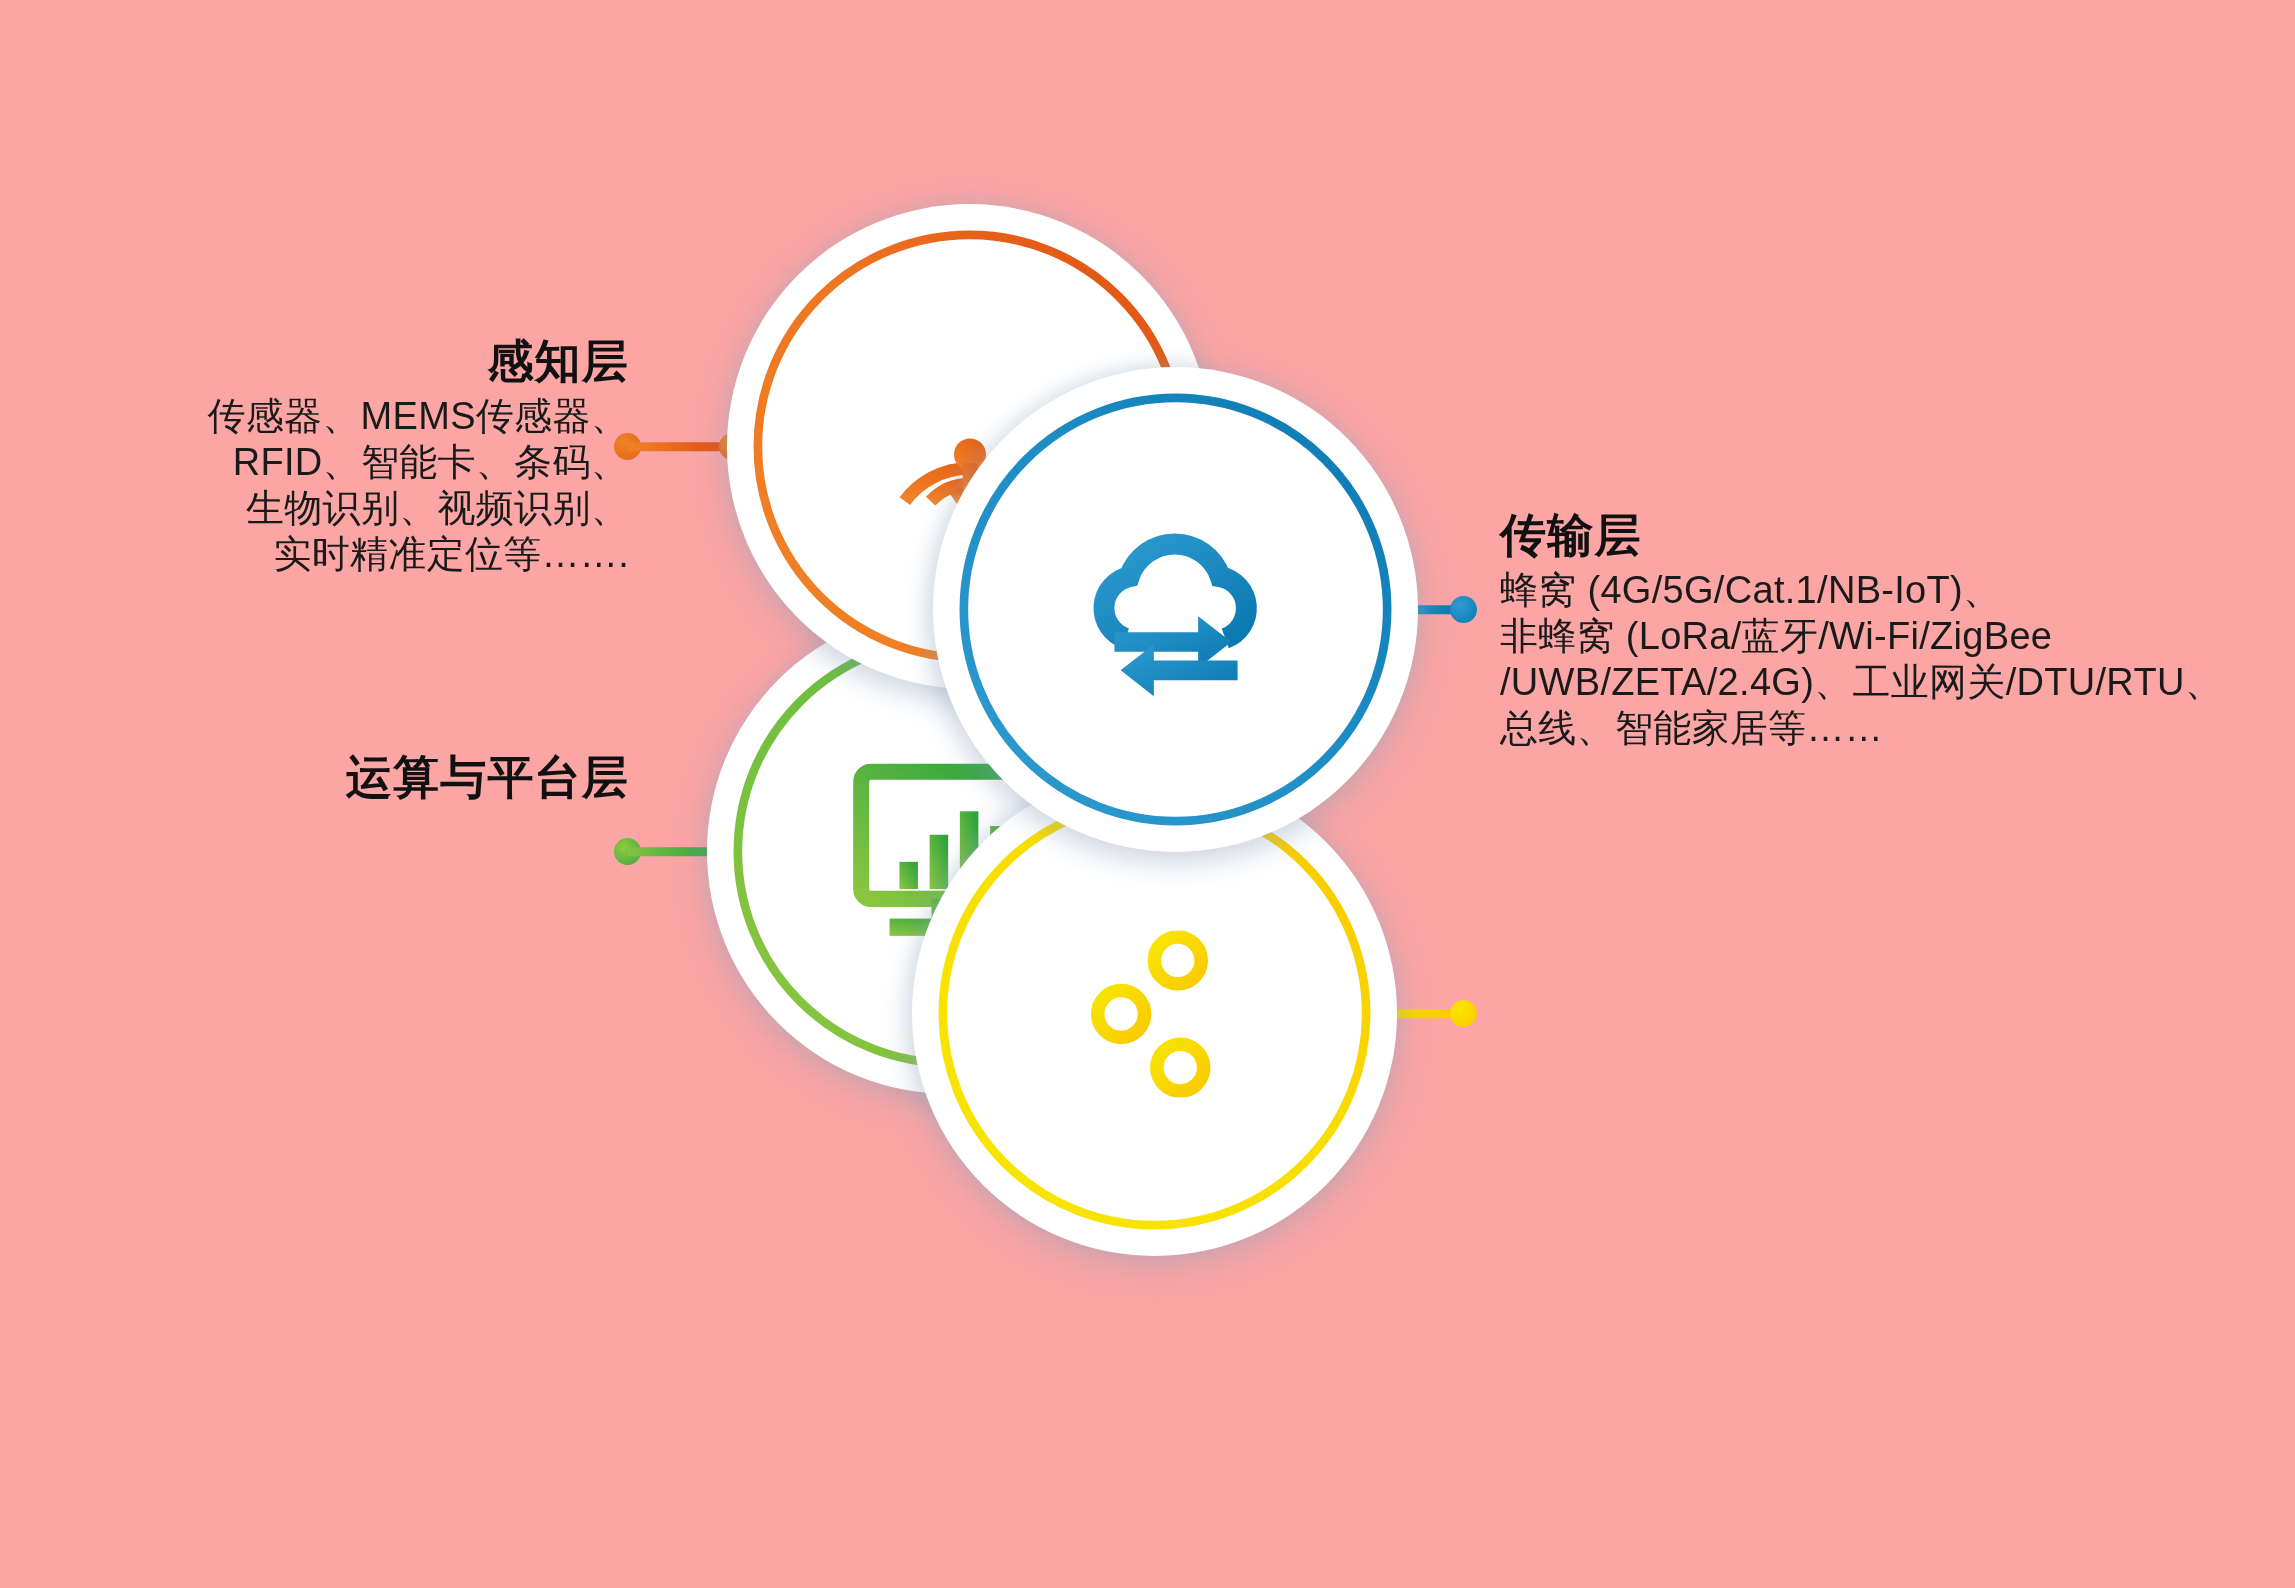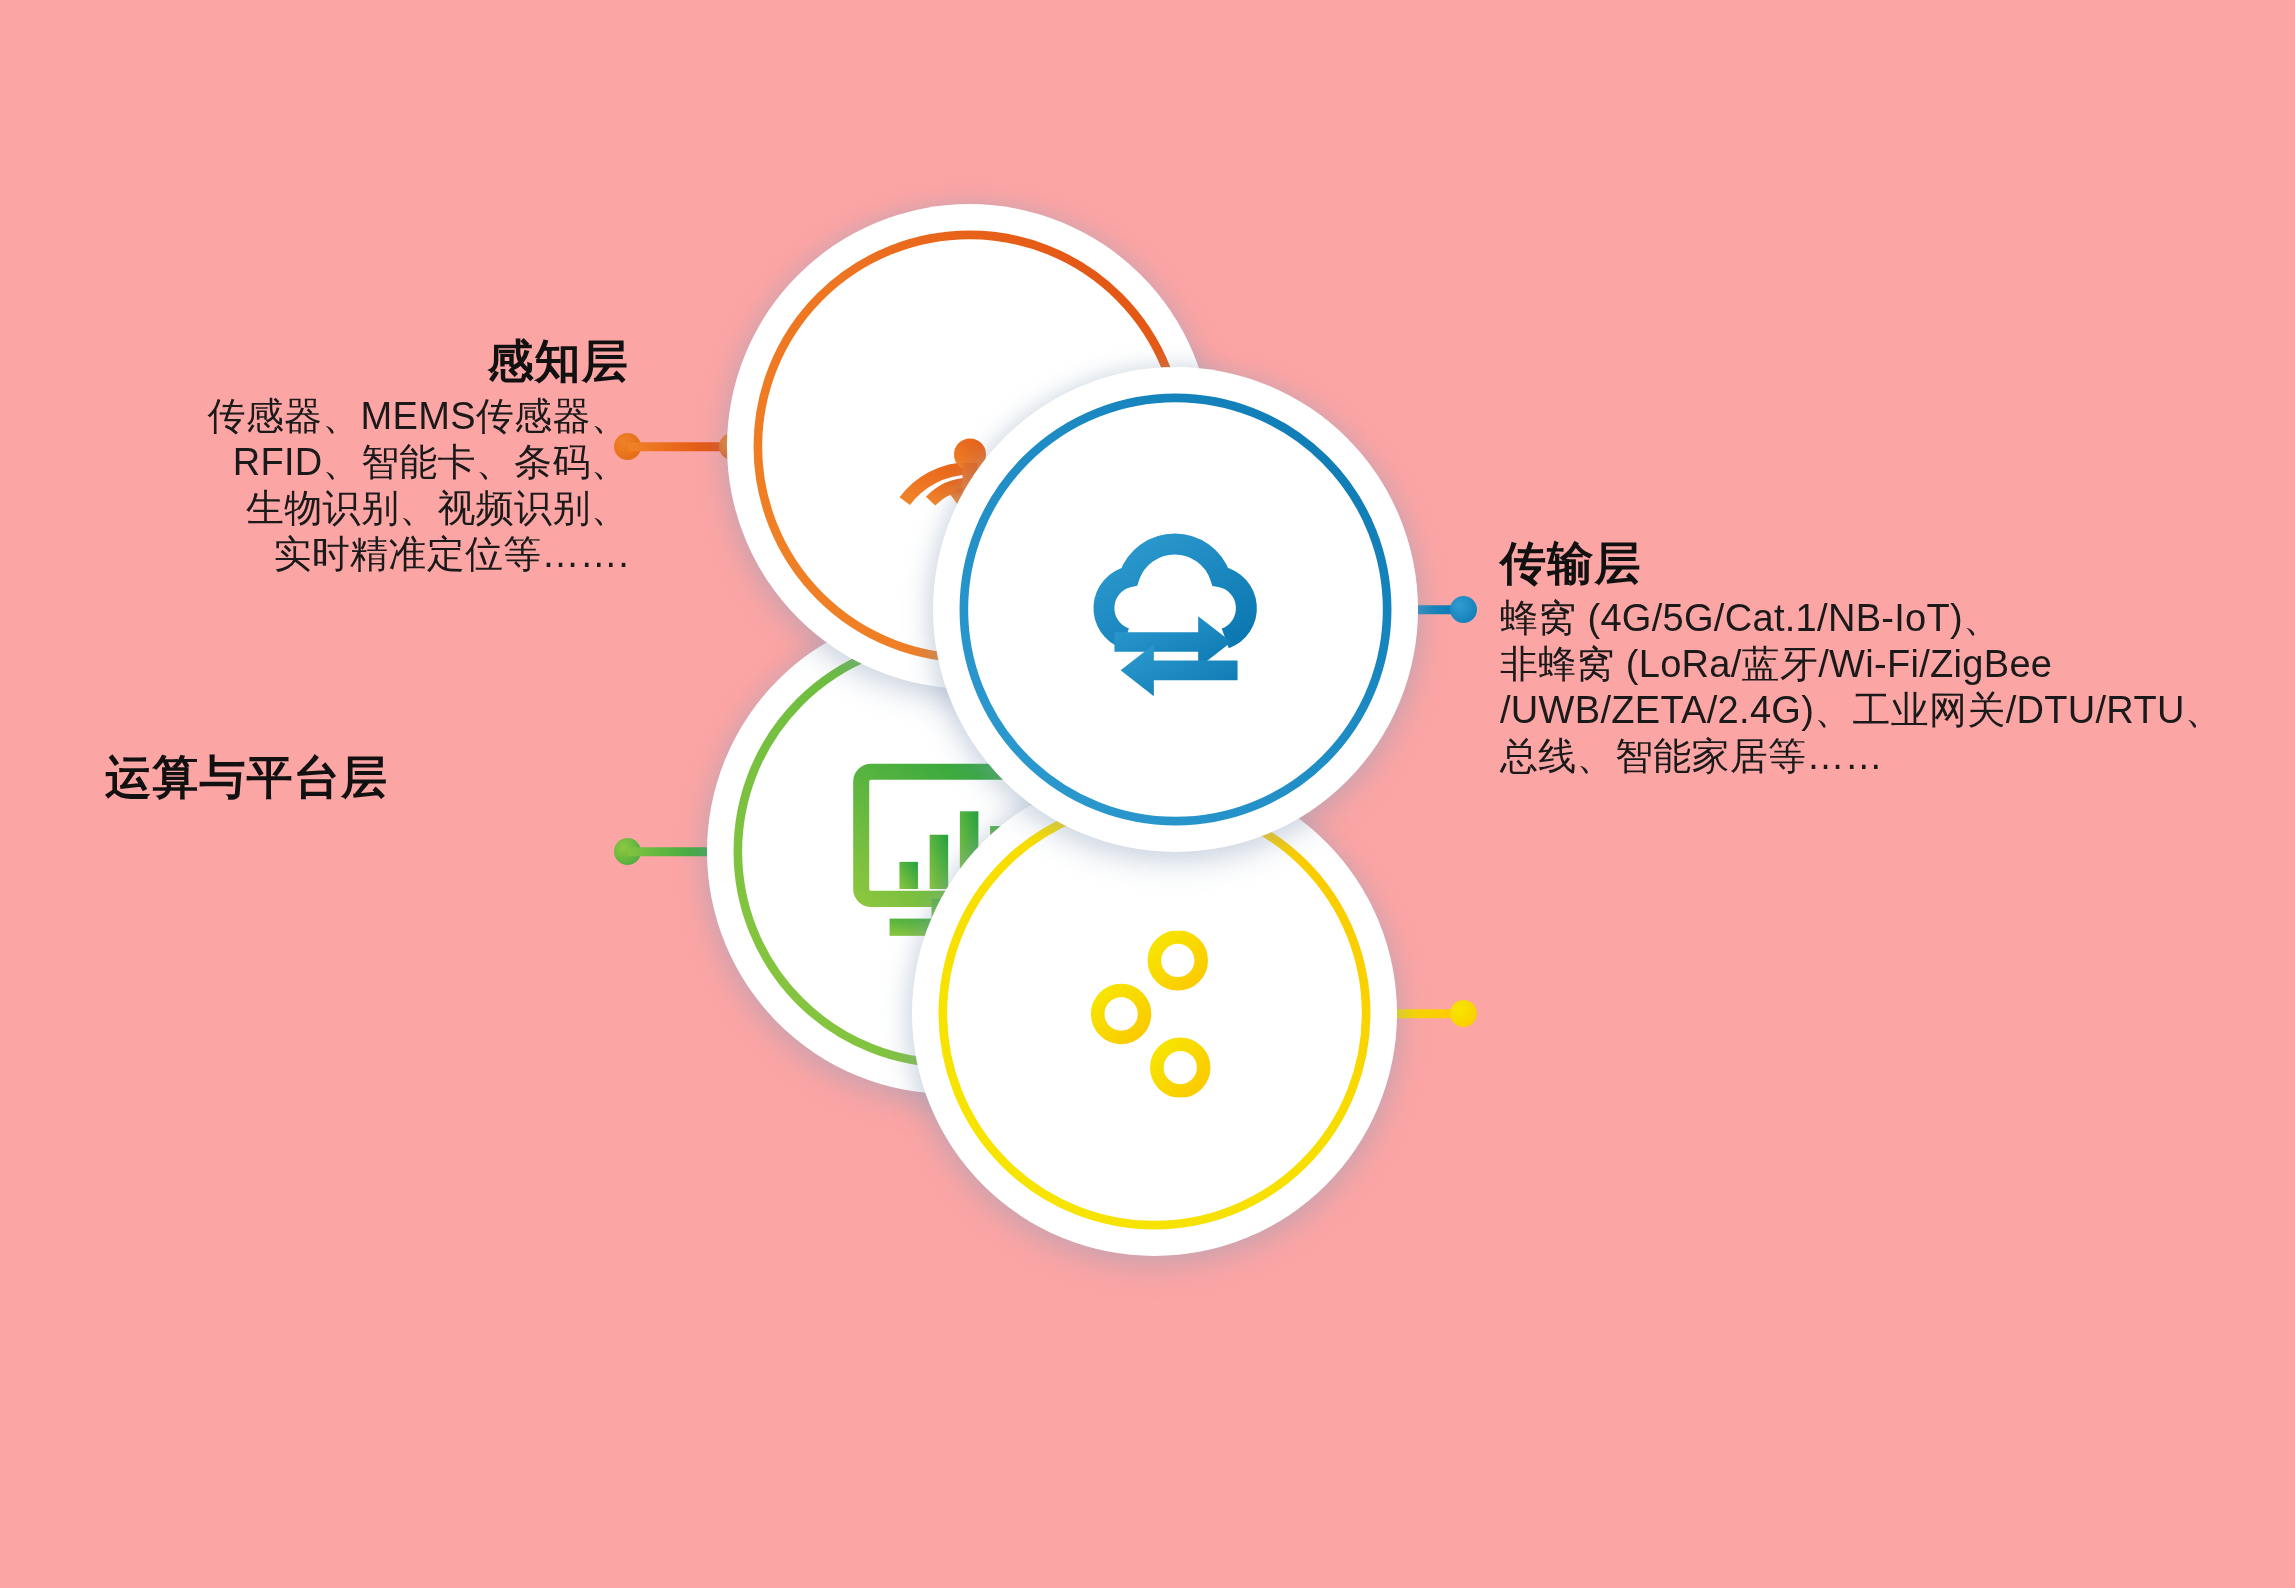--- a/index.html
+++ b/index.html
@@ -36,22 +36,22 @@
   #conn-app      {left:1345px;top:1000px;width:132px;}
 
   
   .block{position:absolute;}
   .block h2{margin:0 0 8.6px 0;font-size:46px;line-height:1.0;font-weight:bold;
             letter-spacing:1.2px;color:#111;}
   .block p{margin:0;font-size:38px;line-height:46px;font-weight:400;color:#1a1a1a;
            white-space:pre-line;letter-spacing:0.3px;}
 
   #block-sensing   {left:185px;top:338px;width:444px;text-align:right;}
-  #block-compute   {left:105px;top:754px;width:524px;text-align:left;}
-  #block-transport {left:1500px;top:512px;width:752px;text-align:left;margin-top:28px;}
+  #block-compute   {left:105px;top:754px;width:524px;text-align:right;}
+  #block-transport {left:1500px;top:512px;width:752px;text-align:left;}
   #block-app       {left:1500px;top:919px;width:709px;text-align:left;}
 </style>
 </head>
 <body>
 
 <div class="stage">
 
   <div class="conn" id="conn-sensing">
     <span class="dot a" style="background:radial-gradient(circle at 35% 35%,#F08326,#E06512);"></span>
     <span class="bar" style="background:linear-gradient(90deg,#F08326,#E04910);"></span>

